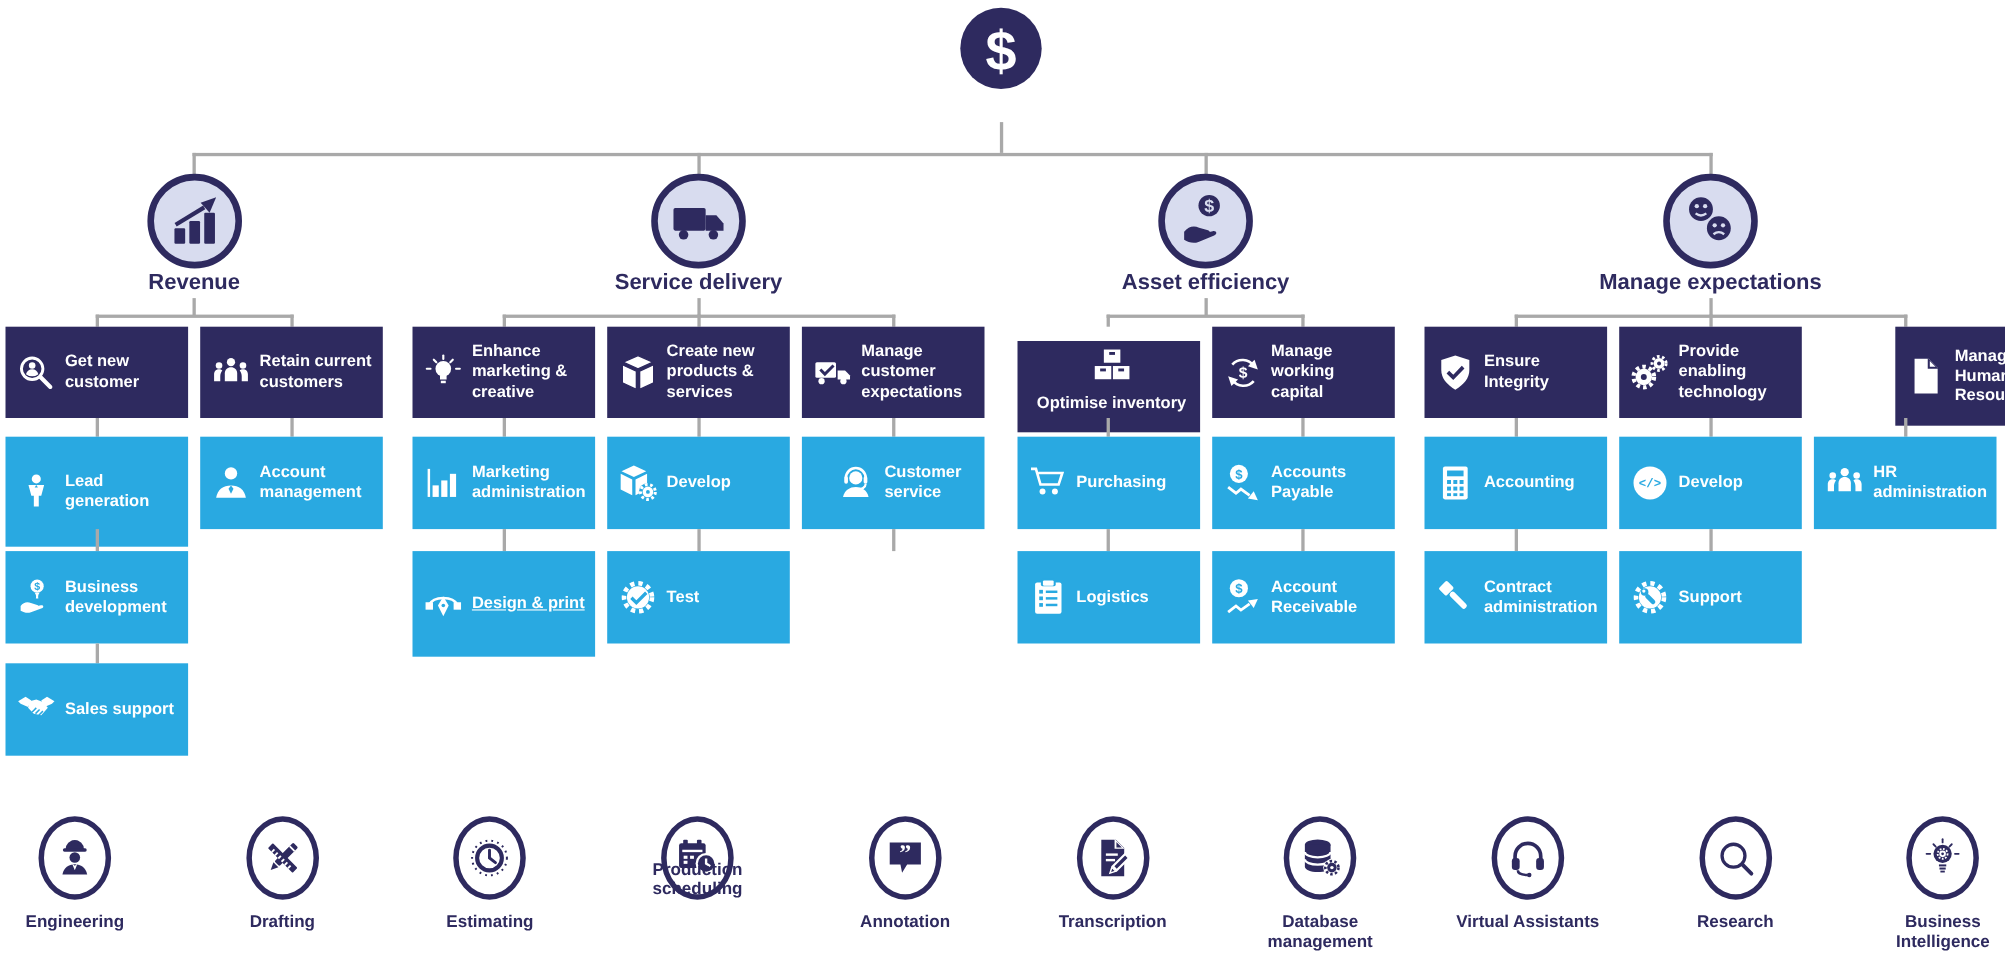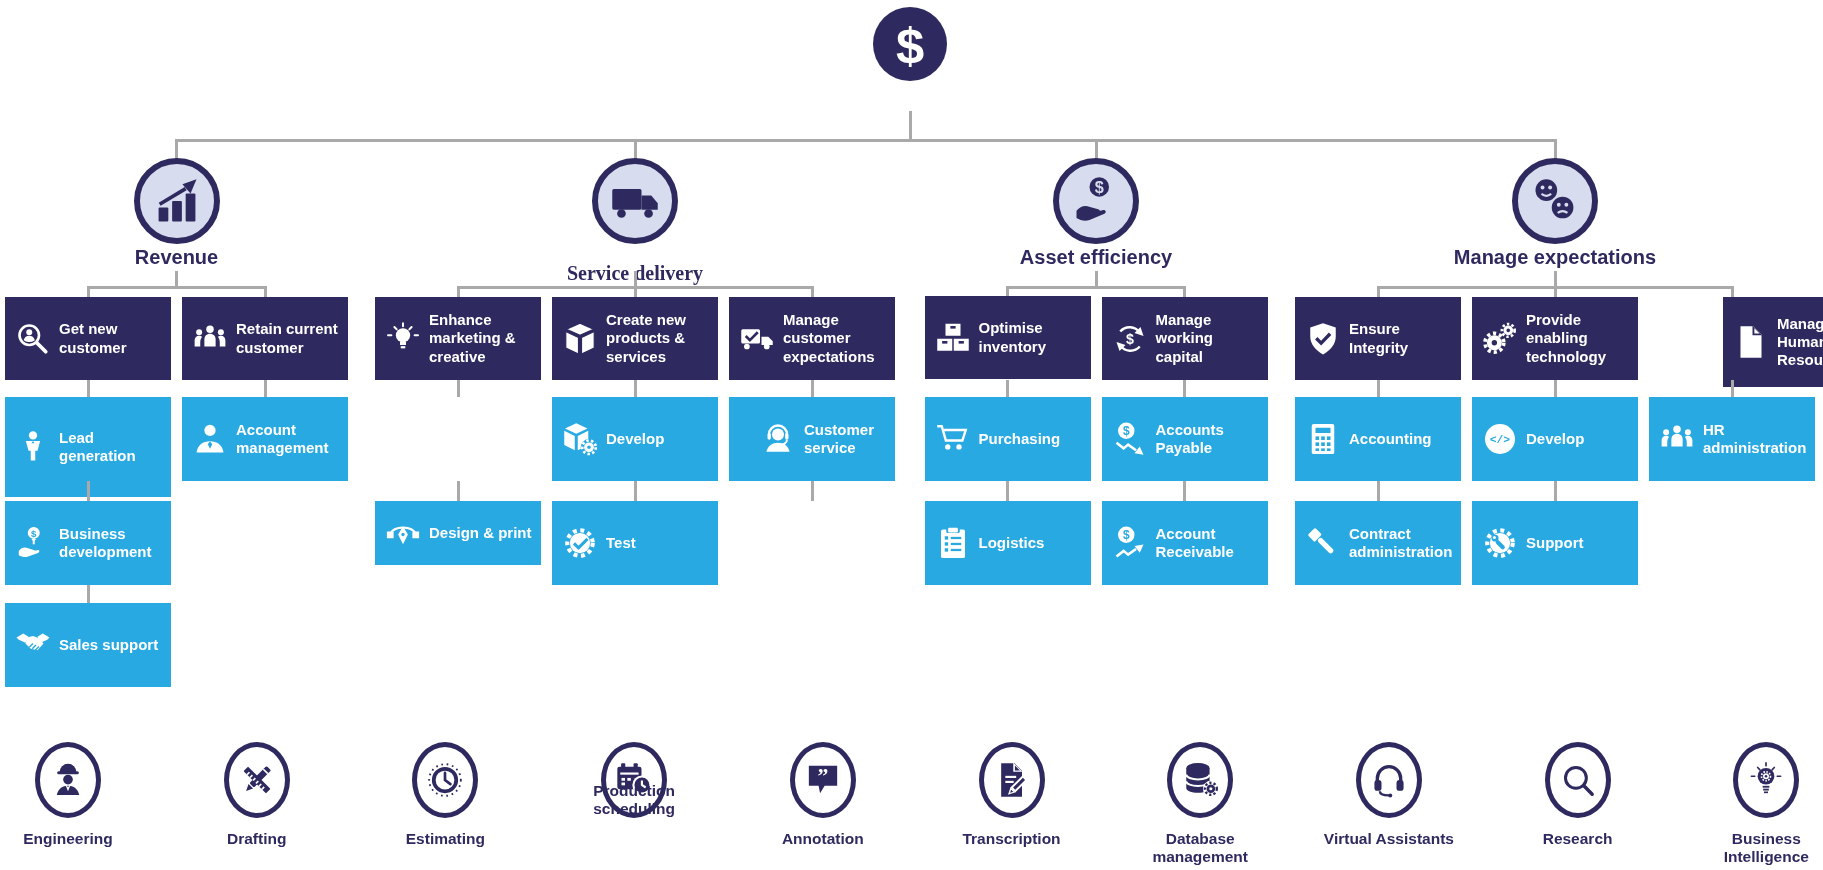--- a/index.html
+++ b/index.html
@@ -113,21 +113,21 @@
       <span class="icon">
         <svg viewBox="0 0 48 48" fill="currentColor">
           <circle cx="24" cy="11" r="5"></circle>
           <path d="M16.5 34V24.5c0-4.5 3.2-7.5 7.5-7.5s7.5 3 7.5 7.5V34z"></path>
           <circle cx="9.5" cy="15" r="4"></circle>
           <path d="M3.5 34v-8.5c0-3.6 2.6-6 6-6 1.6 0 3 .6 4 1.6-1.6 2-2.5 4.4-2.5 7.4V34z"></path>
           <circle cx="38.5" cy="15" r="4"></circle>
           <path d="M44.5 34v-8.5c0-3.6-2.6-6-6-6-1.6 0-3 .6-4 1.6 1.6 2 2.5 4.4 2.5 7.4V34z"></path>
         </svg>
       </span>
-      <span class="box-label">Retain current customer</span>
+      <span class="box-label">Retain current customers</span>
     </div>
     <div class="line" style="left: 263.5px; top: 380px; width: 3px; height: 17px;"></div>
     <div class="box blue-box" style="left: 182px; top: 397px; height: 84px;">
       <span class="icon">
         <svg viewBox="0 0 48 48" fill="currentColor">
           <circle cx="24" cy="12.5" r="7.5"></circle>
           <path d="M6 42c1.5-10 8.5-15 18-15s16.5 5 18 15z"></path>
           <path class="hole" d="M24 27l-3 4 3 6 3-6z"></path>
         </svg>
       </span>
@@ -137,21 +137,21 @@
     <div class="branch-circle" style="left: 592px; top: 158px;">
       <span class="icon">
         <svg viewBox="0 0 48 48" fill="currentColor">
           <rect x="3" y="13" width="27" height="19" rx="1.5"></rect>
           <path d="M30 19h9l6 7v6H30z"></path>
           <circle cx="11.5" cy="35.5" r="4"></circle>
           <circle cx="36.5" cy="35.5" r="4"></circle>
         </svg>
       </span>
     </div>
-    <div class="node-label" style="left: 485px; top: 262px; width: 300px; font-family: Liberation Serif, serif;">Service delivery</div>
+    <div class="node-label" style="left: 485px; top: 246px; width: 300px;">Service delivery</div>
     <div class="line" style="left: 633.5px; top: 271px; width: 3px; height: 16px;"></div>
     <div class="line" style="left: 456.5px; top: 286px; width: 357px; height: 3px;"></div>
     <div class="line" style="left: 456.5px; top: 286px; width: 3px; height: 11px;"></div>
     <div class="box navy-box" style="left: 375px; top: 297px; height: 83px;">
       <span class="icon">
         <svg viewBox="0 0 48 48" fill="currentColor">
           <circle cx="24" cy="19" r="9.5"></circle>
           <path d="M20 27.5h8V32h-8z"></path>
           <rect x="21" y="33.5" width="6" height="3"></rect>
           <g stroke="currentColor" stroke-width="2.6" stroke-linecap="round">
@@ -159,22 +159,33 @@
             <line x1="8.5" y1="19" x2="4" y2="19"></line>
             <line x1="44" y1="19" x2="39.5" y2="19"></line>
             <line x1="12.5" y1="8" x2="15.5" y2="11"></line>
             <line x1="35.5" y1="8" x2="32.5" y2="11"></line>
           </g>
         </svg>
       </span>
       <span class="box-label">Enhance marketing &amp; creative</span>
     </div>
     <div class="line" style="left: 456.5px; top: 380px; width: 3px; height: 17px;"></div>
+    <div class="box blue-box" style="left: 375px; top: 397px; height: 84px;">
+      <span class="icon">
+        <svg viewBox="0 0 48 48" fill="currentColor">
+          <rect x="5" y="7" width="3" height="34"></rect>
+          <rect x="11" y="27" width="7.5" height="14"></rect>
+          <rect x="21.5" y="21" width="7.5" height="20"></rect>
+          <rect x="32" y="13" width="7.5" height="28"></rect>
+        </svg>
+      </span>
+      <span class="box-label">Marketing administration</span>
+    </div>
     <div class="line" style="left: 456.5px; top: 481px; width: 3px; height: 20px;"></div>
-    <div class="box blue-box" style="left: 375px; top: 501px; height: 64px;">
+    <div class="box blue-box" style="left: 375px; top: 501px; height: 96px; text-decoration: underline;">
       <span class="icon">
         <svg viewBox="0 0 48 48" fill="currentColor">
           <path d="M7 25C12 14 36 14 41 25" fill="none" stroke="currentColor" stroke-width="3"></path>
           <rect x="2.5" y="22" width="9" height="9"></rect>
           <rect x="36.5" y="22" width="9" height="9"></rect>
           <path d="M24 15l6.5 11L24 39l-6.5-13z"></path>
           <circle class="hole" cx="24" cy="26" r="2.2"></circle>
         </svg>
       </span>
       <span class="box-label">Design &amp; print</span>
@@ -252,21 +263,21 @@
           <circle cx="27" cy="11" r="9" fill="currentColor"></circle>
           <text x="27" y="16.5" text-anchor="middle" font-size="15" font-weight="bold" class="holetext" font-family="Liberation Sans,sans-serif">$</text>
           <path d="M6 33c3.5-4.5 8-5.5 12.5-3.5l7.5 2.2c2.6.8 2 4-1 4H15.5l14.5-3.2c3.2-.7 4.2 2.4 1.2 3.6L18 41.5c-4.2 1.6-8.5.3-12-1.8z" fill="currentColor"></path>
         </svg>
       </span>
     </div>
     <div class="node-label" style="left: 946px; top: 246px; width: 300px;">Asset efficiency</div>
     <div class="line" style="left: 1094.5px; top: 271px; width: 3px; height: 16px;"></div>
     <div class="line" style="left: 1006px; top: 286px; width: 180px; height: 3px;"></div>
     <div class="line" style="left: 1006px; top: 286px; width: 3px; height: 11px;"></div>
-    <div class="box navy-box" style="left: 924.5px; top: 296px; height: 83px;">
+    <div class="box navy-box" style="left: 924.5px; top: 310px; height: 83px; flex-direction: column;">
       <span class="icon">
         <svg viewBox="0 0 48 48" fill="currentColor">
           <rect x="14" y="5" width="20" height="16"></rect>
           <rect class="hole" x="20.5" y="8" width="7" height="3.5"></rect>
           <rect x="3" y="25" width="20" height="16"></rect>
           <rect class="hole" x="9.5" y="28" width="7" height="3.5"></rect>
           <rect x="25" y="25" width="20" height="16"></rect>
           <rect class="hole" x="31.5" y="28" width="7" height="3.5"></rect>
         </svg>
       </span>

